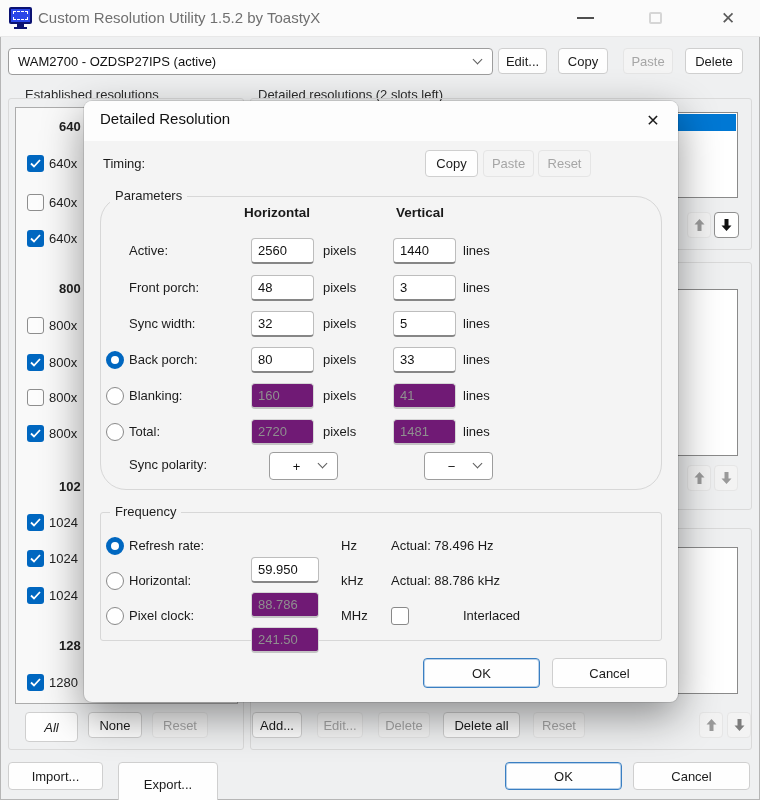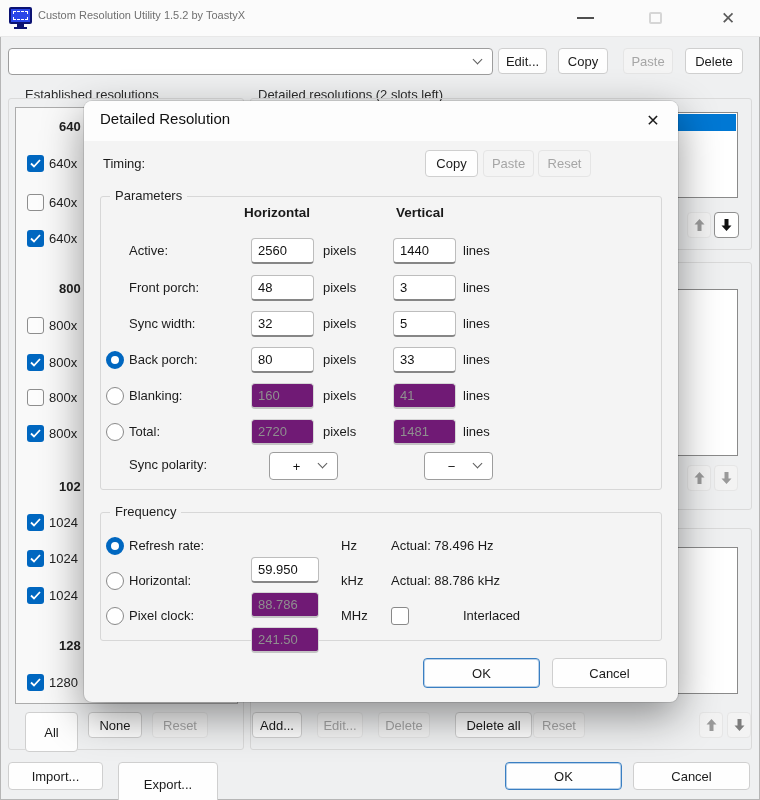--- a/index.html
+++ b/index.html
@@ -9,21 +9,21 @@
     font-family: "Liberation Sans", sans-serif;
     font-size: 13px;
     color: #1a1a1a;
     background: #eff0f1;
     overflow: hidden;
     box-shadow: inset 0 0 0 1px #b6b6b6;
   }
 
   
   .titlebar { position:absolute; left:0; top:0; width:760px; height:37px; background:#fbfbfb; border-bottom:1px solid #e8e8e8; }
-  .win-title { position:absolute; left:38px; top:9px; font-size:11px; color:#707070; white-space:nowrap; }
+  .win-title { position:absolute; left:38px; top:9px; font-size:15px; color:#707070; white-space:nowrap; }
   .appicon { position:absolute; left:9px; top:7px; width:23px; height:23px; }
   .appicon .frame { position:absolute; left:0; top:0; width:23px; height:17px; background:#0b1272; border-radius:2px; }
   .appicon .screen { position:absolute; left:2px; top:2px; width:19px; height:13px; background:#2946e8; }
   .appicon .brackets { position:absolute; left:4px; top:4px; width:15px; height:9px; border:1px dashed #ffffff; }
   .appicon .stand { position:absolute; left:8px; top:17px; width:7px; height:3px; background:#0b1272; }
   .appicon .base { position:absolute; left:5px; top:20px; width:13px; height:2px; background:#0b1272; }
   .capbtn { position:absolute; top:2px; height:32px; width:44px; display:flex; align-items:center; justify-content:center; }
   .min-glyph { width:17px; border-top:2px solid #4f4f4f; }
   .max-glyph { width:13px; height:12px; border:2px solid #d6d6d6; border-radius:2px; }
   .close-glyph { font-size:17px; color:#5a5a5a; line-height:1; }
@@ -100,20 +100,21 @@
     </div>
   <div class="capbtn" style="left:633px;">
       <div class="max-glyph"></div>
     </div>
   <div class="capbtn" style="left:706px;">
       <span class="close-glyph">✕</span>
     </div>
 </div>
 
 <div class="combo" style="left:8px; top:48px; width:485px; height:27px;">
+  <span>WAM2700 - OZDSP27IPS (active)</span>
   <span class="chev"></span>
 </div>
 <div class="btn" style="left:498px; top:48px; width:49px; height:26px;">Edit...</div>
 <div class="btn" style="left:558px; top:48px; width:50px; height:26px;">Copy</div>
 <div class="btn disabled" style="left:623px; top:48px; width:50px; height:26px;">Paste</div>
 <div class="btn" style="left:685px; top:48px; width:58px; height:26px;">Delete</div>
 
 <div class="section-label" style="left:25px;">Established resolutions</div>
 <div class="section-label" style="left:258px;">Detailed resolutions (2 slots left)</div>
 
@@ -172,21 +173,21 @@
     <div class="est-label" style="top:480px;">1024</div>
     <div class="est-header" style="top:530px;">128</div>
     <div class="cb on" style="left:11px; top:566px;">
         <svg width="11" height="9" viewBox="0 0 11 9">
           <path d="M1 4.5 L4 7.5 L10 1" stroke="#fff" stroke-width="1.8" fill="none"></path>
         </svg>
       </div>
     <div class="est-label" style="top:567px;text-align:right;">1280</div>
   </div>
 </div>
-<div class="btn" style="left:25px; top:712px; width:53px; height:40px;">All</div>
+<div class="btn" style="left:25px; top:712px; width:53px; height:30px;font-style:italic;">All</div>
 <div class="btn" style="left:88px; top:712px; width:54px; height:26px;">None</div>
 <div class="btn disabled" style="left:152px; top:712px; width:56px; height:26px;">Reset</div>
 
 <div class="group" style="left:250px; top:98px; width:502px; height:152px;">
   <div class="listbox" style="left:8px; top:13px; width:479px; height:86px;">
     <div style="position:absolute; left:1px; right:1px; top:1px; height:17px; background:#0078d4;"></div>
   </div>
   <div class="arrbtn flat" style="left:436px; top:113px; width:24px;">
     <svg width="11" height="12" viewBox="0 0 11 12">
         <path d="M5.5 0 L10.5 5.5 H7.5 V12 H3.5 V5.5 H0.5 Z" fill="#9a9a9a"></path>
@@ -212,21 +213,21 @@
       </svg>
   </div>
 </div>
 
 <div class="group" style="left:250px; top:528px; width:502px; height:222px;">
   <div class="listbox" style="left:8px; top:18px; width:479px; height:147px;"></div>
 </div>
 <div class="btn" style="left:252px; top:712px; width:50px; height:26px;">Add...</div>
 <div class="btn disabled" style="left:317px; top:712px; width:46px; height:26px;">Edit...</div>
 <div class="btn disabled" style="left:378px; top:712px; width:52px; height:26px;">Delete</div>
-<div class="btn" style="left:443px; top:712px; width:77px; height:26px;margin-left:12px;">Delete all</div>
+<div class="btn" style="left:443px; top:712px; width:77px; height:26px;">Delete all</div>
 <div class="btn disabled" style="left:533px; top:712px; width:52px; height:26px;">Reset</div>
 <div class="arrbtn flat" style="left:699px; top:712px; width:24px;">
   <svg width="11" height="12" viewBox="0 0 11 12">
       <path d="M5.5 0 L10.5 5.5 H7.5 V12 H3.5 V5.5 H0.5 Z" fill="#9a9a9a"></path>
     </svg>
 </div>
 <div class="arrbtn flat" style="left:727px; top:712px; width:24px;">
   <svg width="11" height="12" viewBox="0 0 11 12" style="transform:rotate(180deg)">
       <path d="M5.5 0 L10.5 5.5 H7.5 V12 H3.5 V5.5 H0.5 Z" fill="#7d7d7d"></path>
     </svg>
@@ -243,21 +244,21 @@
     <div class="dlg-close">
         <span>✕</span>
       </div>
   </div>
 
   <span style="position:absolute; left:19px; top:55px;">Timing:</span>
   <div class="btn" style="left:341px; top:49px; width:53px; height:27px;">Copy</div>
   <div class="btn disabled" style="left:399px; top:49px; width:51px; height:27px;">Paste</div>
   <div class="btn disabled" style="left:454px; top:49px; width:53px; height:27px;">Reset</div>
 
-  <div class="group" style="left:16px; top:95px; width:562px; height:294px; border-color:#d7d7d7;">
+  <div class="group" style="left:16px; top:95px; width:562px; height:294px; border-color:#d7d7d7;border-radius:26px;">
     <span class="gtitle">Parameters</span>
     <span class="colhead" style="left:143px;">Horizontal</span>
     <span class="colhead" style="left:295px;">Vertical</span>
 
     <div class="prow" style="top:41px;">
       <span class="plabel">Active:</span>
       <input class="input in-h" value="2560" style="">
       <span class="u-h">pixels</span>
       <input class="input in-v" value="1440" style="">
       <span class="u-v">lines</span>

